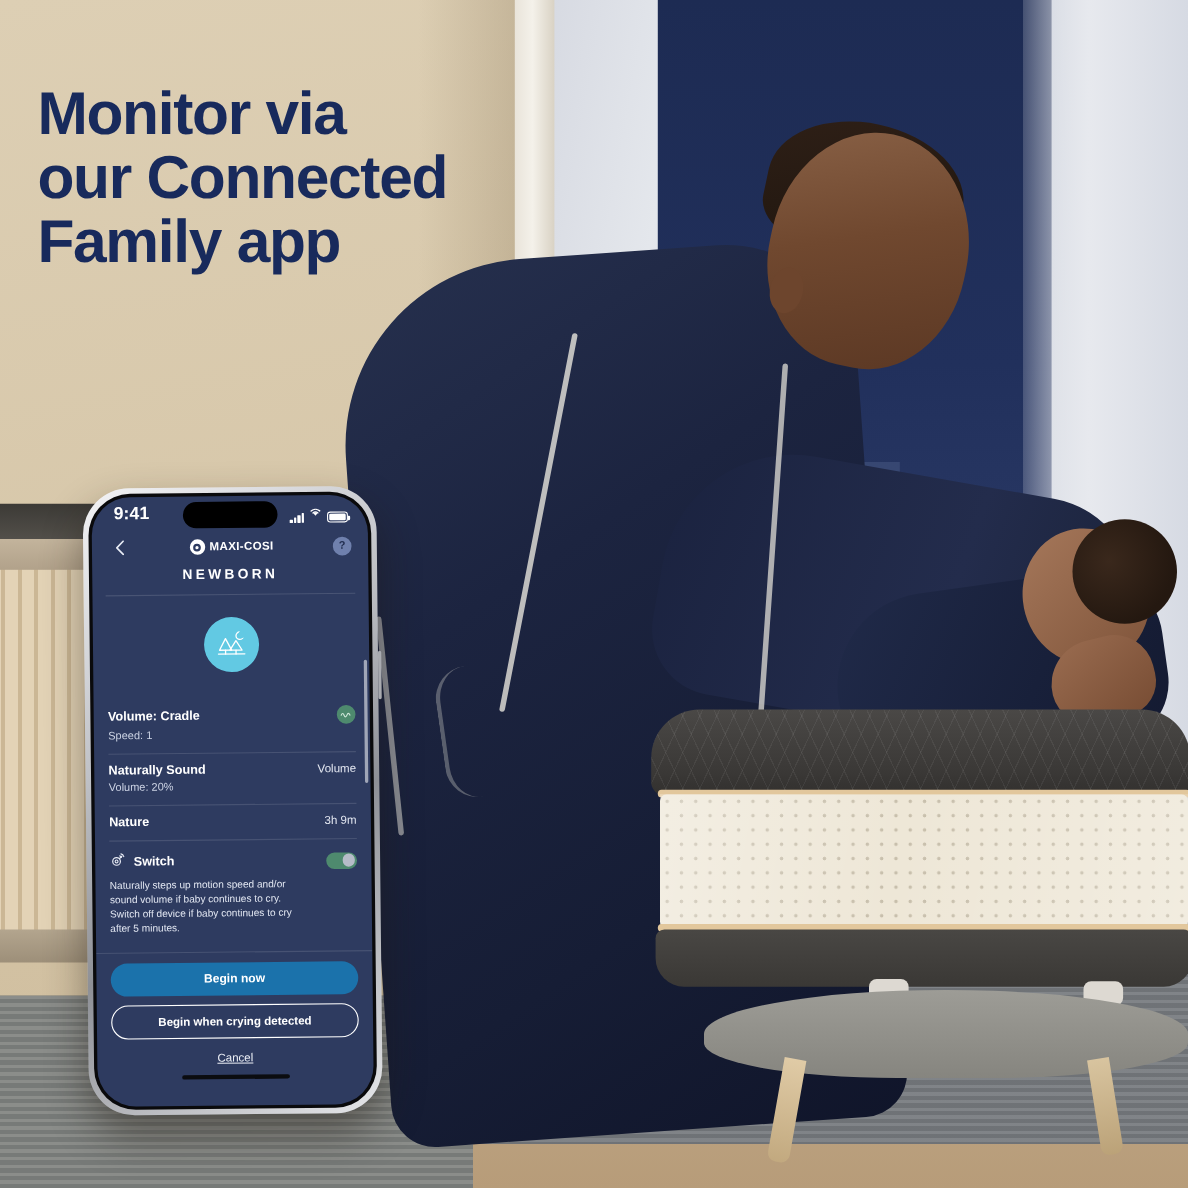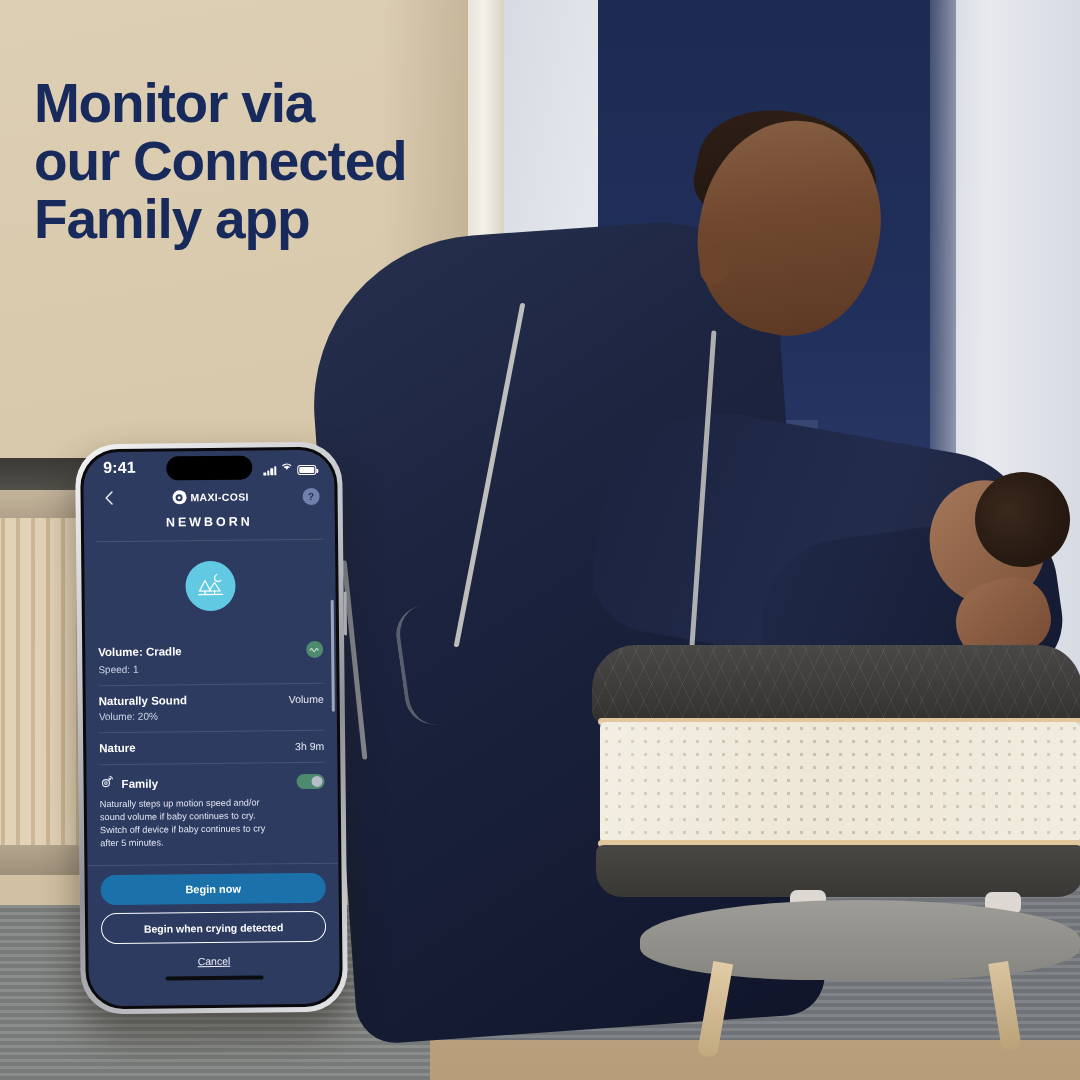--- a/index.html
+++ b/index.html
@@ -501,21 +501,21 @@
             <div class="pacify-left">
               <span>
                 <svg width="15" height="15" viewBox="0 0 15 15">
                   <circle cx="6.4" cy="9" r="3.5" fill="none" stroke="#e6eaf4" stroke-width="1.1"></circle>
                   <circle cx="6.4" cy="9" r="1.3" fill="none" stroke="#e6eaf4" stroke-width="1"></circle>
                   <path d="M9 6.6l2.3-2.3" stroke="#e6eaf4" stroke-width="1.1" stroke-linecap="round"></path>
                   <path d="M10.4 2.2a3.6 3.6 0 0 1 2.6 2.6" stroke="#e6eaf4" stroke-width="1" fill="none" stroke-linecap="round"></path>
                   <path d="M9.3 4a2 2 0 0 1 1.5 1.5" stroke="#e6eaf4" stroke-width="1" fill="none" stroke-linecap="round"></path>
                 </svg>
               </span>
-              <span class="row-title">Family</span>
+              <span class="row-title">Switch</span>
             </div>
             <div class="toggle">
               <span class="knob"></span>
             </div>
           </div>
           <div class="pacify-desc">Naturally steps up motion speed and/or
 sound volume if baby continues to cry.
 Switch off device if baby continues to cry
 after 5 minutes.</div>
         </div>

